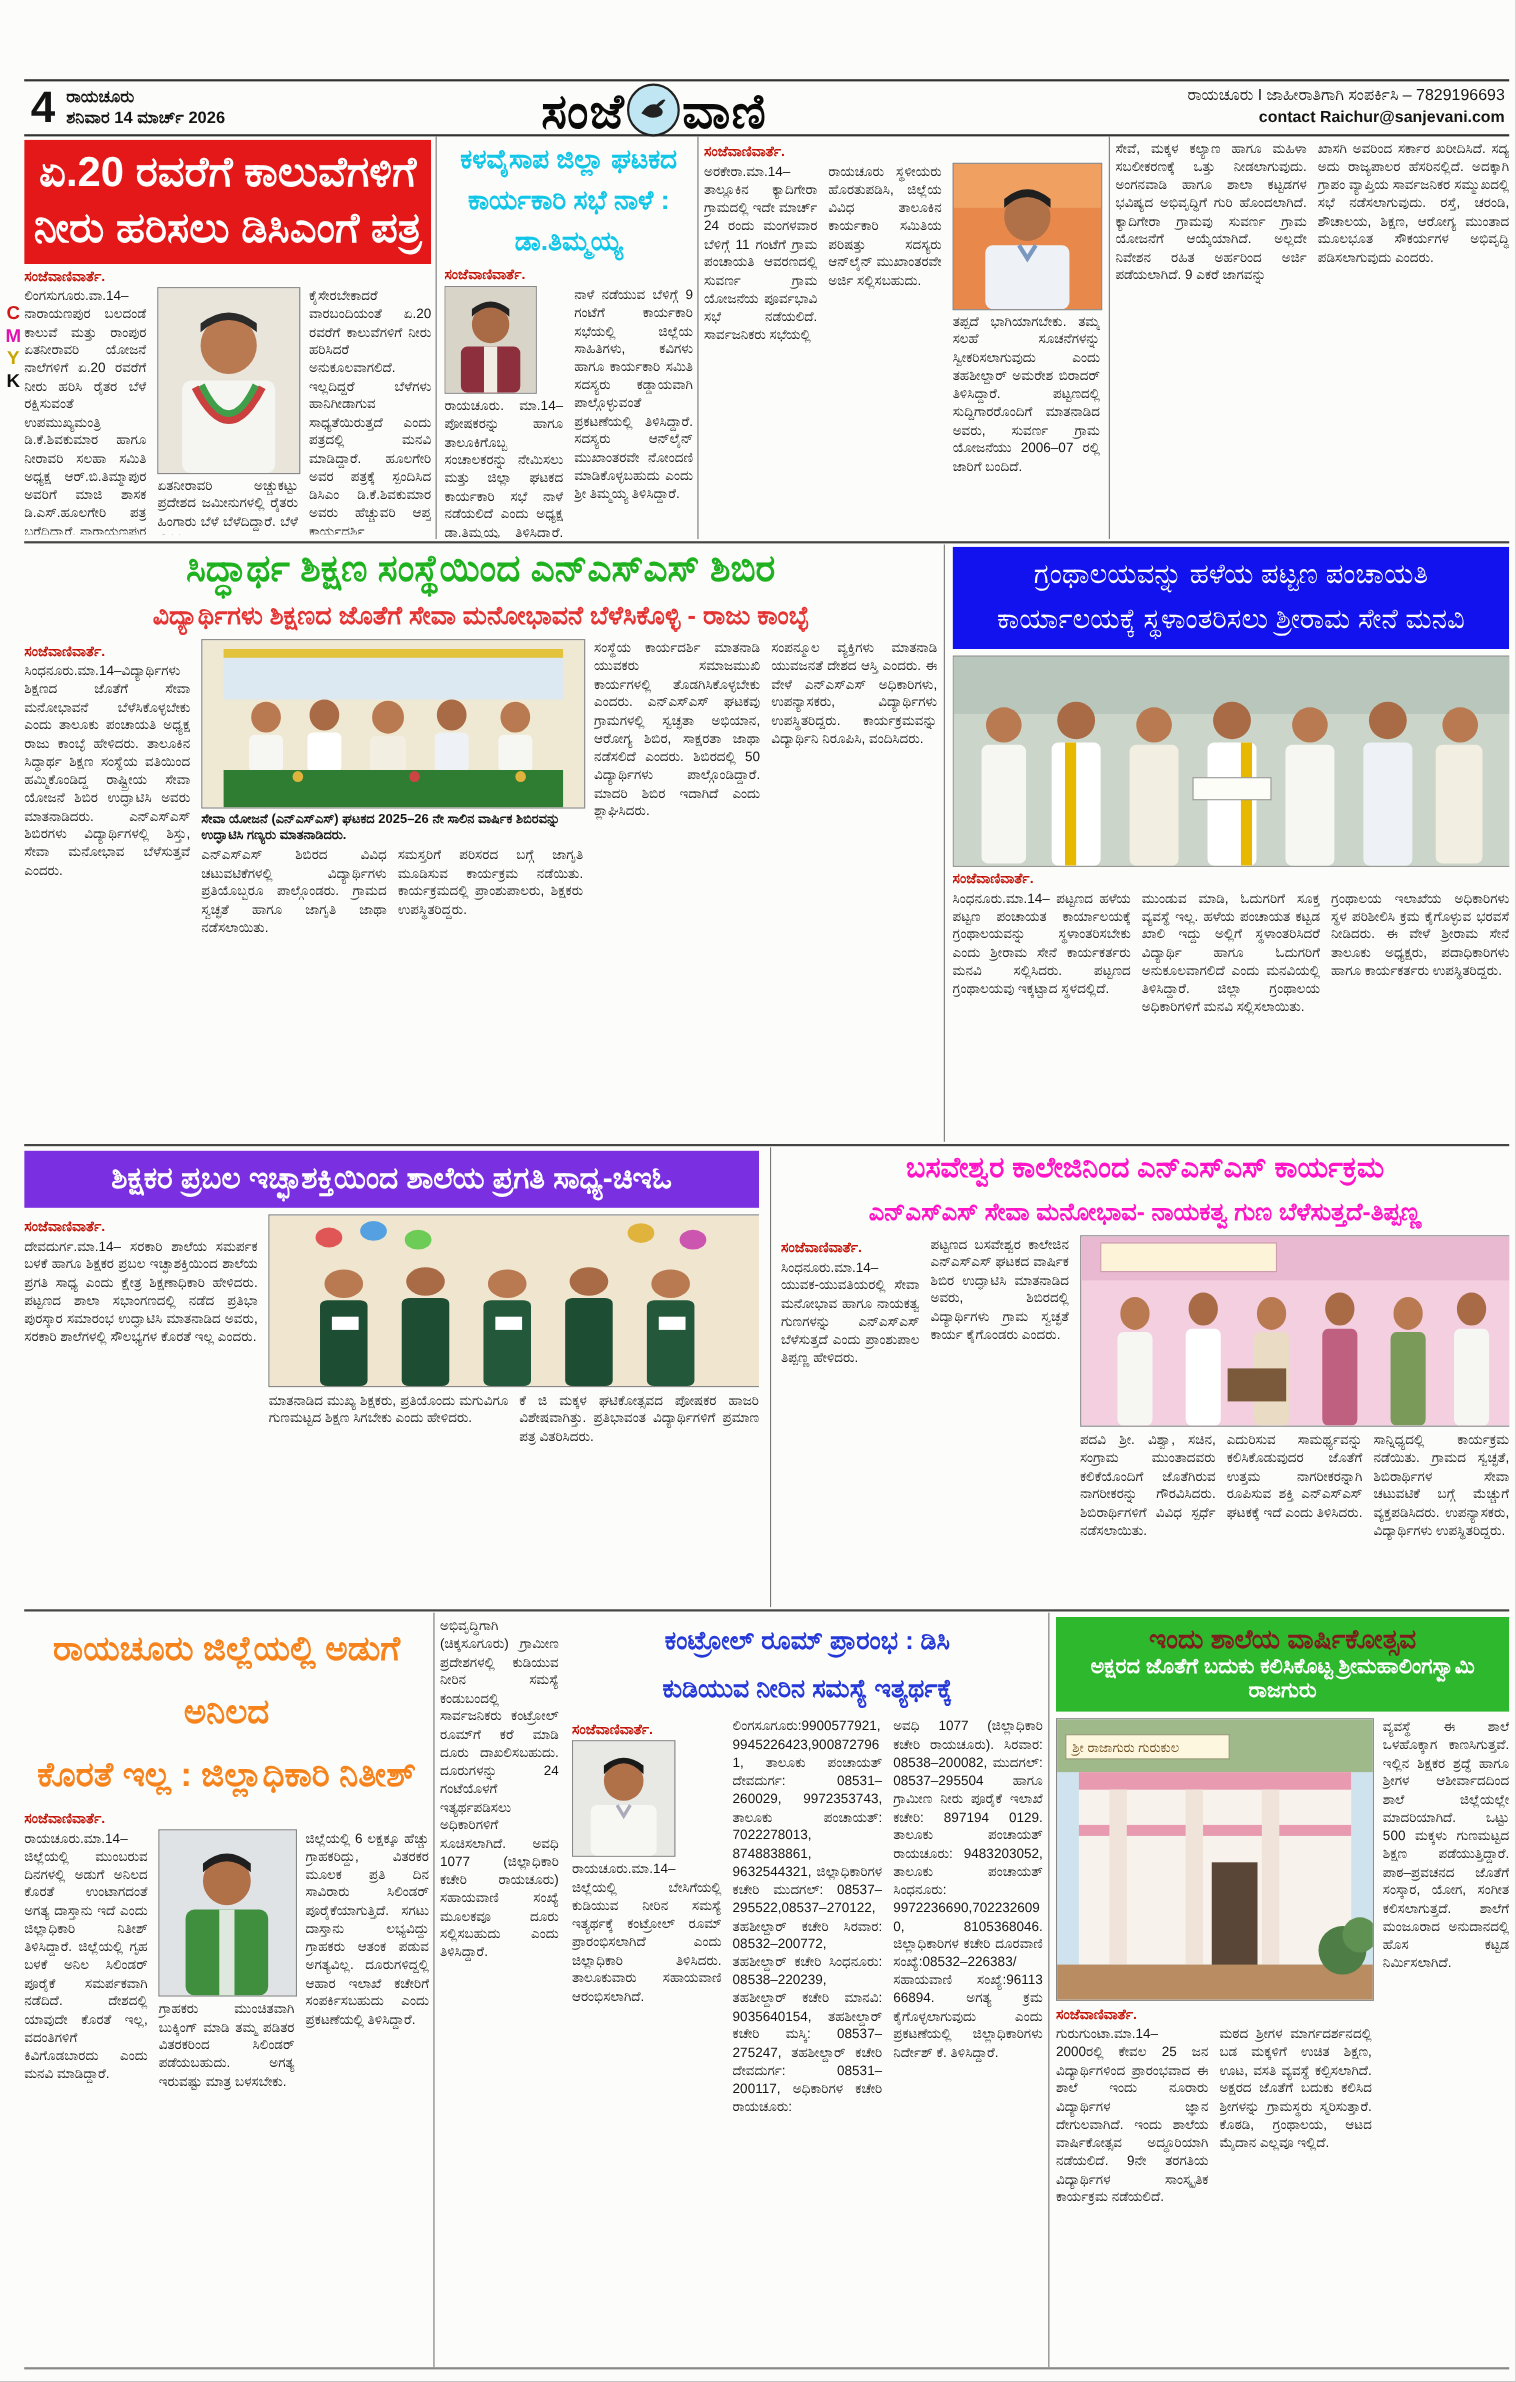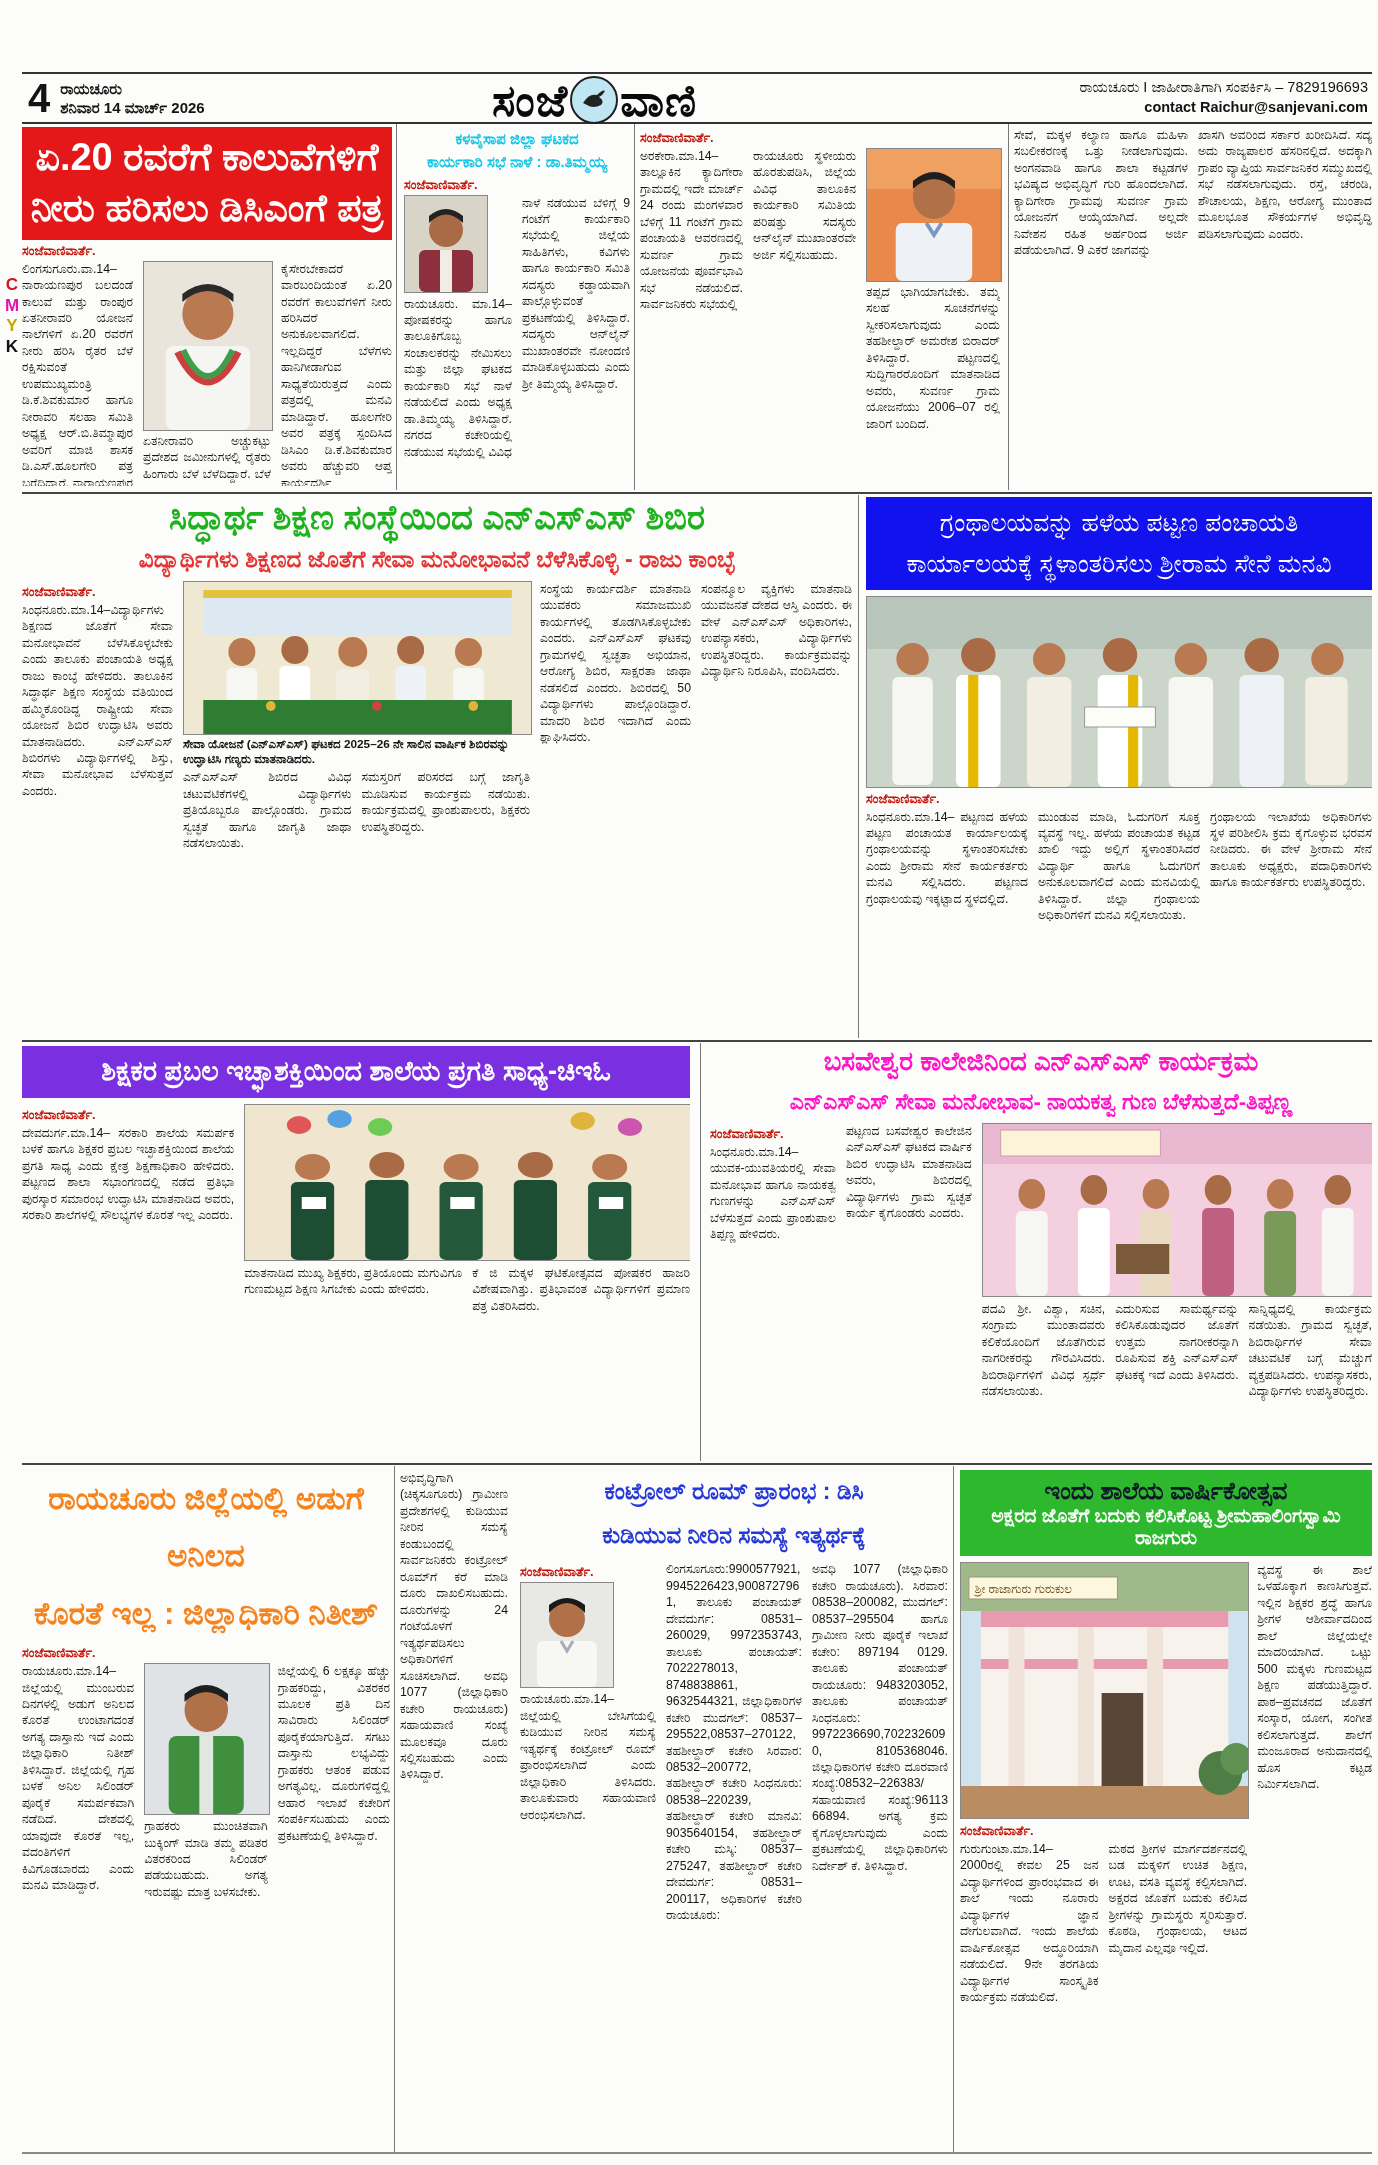--- a/index.html
+++ b/index.html
@@ -27,34 +27,34 @@
   
   .art{position:absolute;overflow:hidden;}
   .byline{color:#c41408;font-weight:bold;font-size:12.8px;margin:3px 0 2px 0;}
   .bt{font-size:12.3px;line-height:1.34;text-align:justify;color:#151515;overflow:hidden;word-break:break-word;}
   .cols{display:flex;gap:10px;}
   .cap{font-size:11.8px;font-weight:bold;line-height:1.25;margin-top:2px;}
   .ph{display:block;border:1px solid #888;background:#ddd;}
 
   .headbox-red{background:#e41818;color:#fff;font-weight:bold;text-align:center;
                font-size:38px;line-height:1.35;padding:5px 2px;}
-  .head-cyan{color:#12c6e8;font-weight:bold;text-align:center;font-size:15px;line-height:1.55;}
+  .head-cyan{color:#12c6e8;font-weight:bold;text-align:center;font-size:24px;line-height:1.55;}
   .head-olive{color:#9d9d05;font-weight:bold;text-align:center;font-size:24px;line-height:1.5;}
   .head-green{color:#1fb21f;font-weight:bold;text-align:center;font-size:34px;line-height:1.2;}
   .head-redsub{color:#e43434;font-weight:bold;text-align:center;font-size:23px;margin-top:8px;}
   .headbox-blue{background:#1212ee;color:#fff;font-weight:normal;text-align:center;
                 font-size:25px;line-height:1.65;padding:5px 2px;}
   .headbox-purple{background:#7a2fe0;color:#fff;font-weight:bold;text-align:center;
                   font-size:27px;line-height:1.4;padding:7px 2px;}
   .head-magenta1{color:#ff14c8;font-weight:bold;text-align:center;font-size:26px;}
   .head-magenta2{color:#ff14c8;font-weight:bold;text-align:center;font-size:22px;margin-top:12px;}
   .head-orange{color:#f6831c;font-weight:bold;text-align:center;font-size:31px;line-height:1.85;}
   .head-bluebtm{color:#2538d8;font-weight:bold;text-align:center;font-size:23px;line-height:1.9;}
   .headbox-grn{background:#2eb82e;text-align:center;padding:7px 2px;}
-  .headbox-grn .l1{color:#0f172a;font-weight:bold;font-size:24px;}
+  .headbox-grn .l1{color:#7f1d1d;font-weight:bold;font-size:24px;}
   .headbox-grn .l2{color:#ffffff;font-weight:bold;font-size:19px;margin-top:0;}
 </style>
 </head>
 <body>
 
 <div class="page">
 
   <div class="cmyk">
     <span style="color:#d01a1a">C</span>
     <span style="color:#e012b0">M</span>

